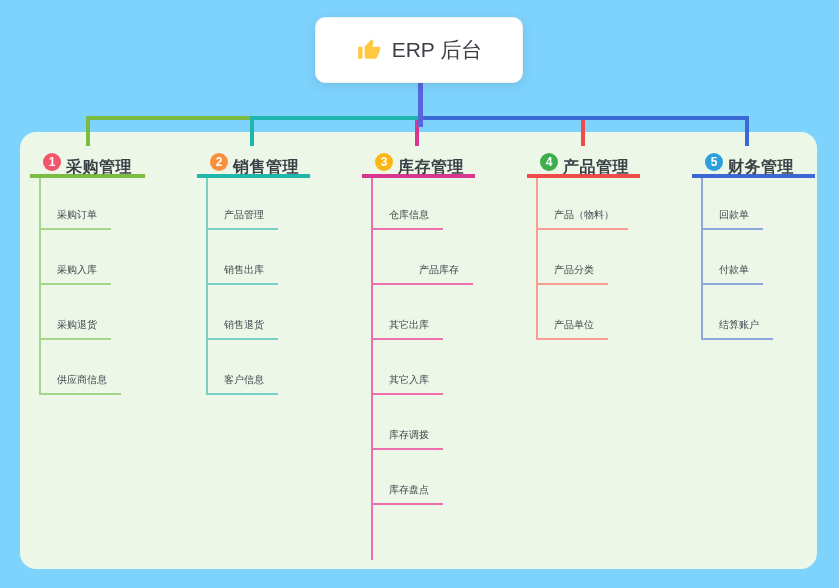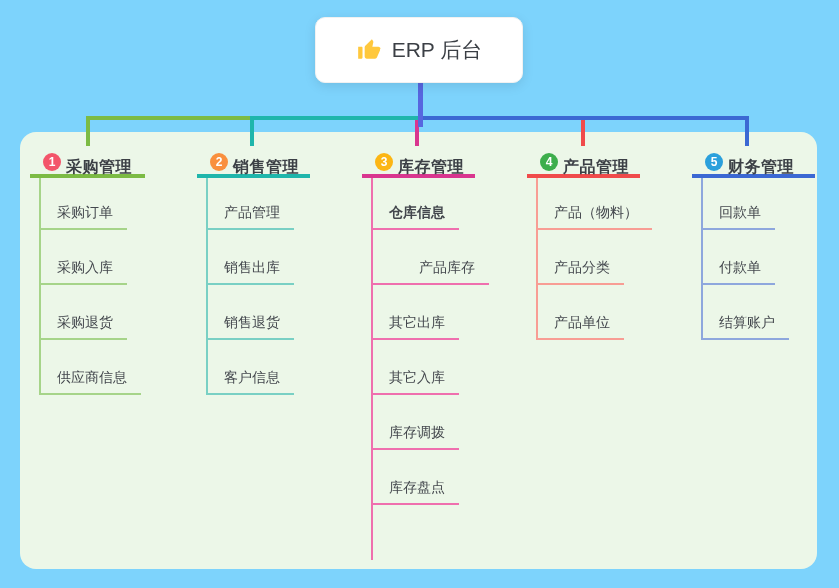--- a/index.html
+++ b/index.html
@@ -42,21 +42,21 @@
     display:flex; align-items:center; justify-content:center;
   }
   .b-title { font-size:16px; font-weight:600; color:#3c4046; letter-spacing:0.5px; white-space:nowrap;margin-top:11px; }
   .b-body { position:relative; }
   .tree-line { position:absolute; left:9px; top:0; width:2px; }
   .b-item {
     position:absolute; left:9px; height:36px; box-sizing:border-box;
     border-bottom:2px solid; width:max-content;
     display:flex; align-items:flex-end; padding:0 14px 6px 18px;
   }
-  .b-item span { font-size:14px; color:#43474d; white-space:nowrap; }
+  .b-item span { font-size:10px; color:#43474d; white-space:nowrap; }
   .i0{top:16px}.i1{top:71px}.i2{top:126px}.i3{top:181px}.i4{top:236px}.i5{top:291px}.i6{top:346px}
 </style>
 </head>
 <body>
 
 <div id="stage">
 
   <div id="canvas" style="background-color: rgb(236, 247, 232);"></div>
 
   <div class="line h4" style="left: 86px; top: 116px; width: 168px; background-color: rgb(124, 187, 68);"></div>
@@ -122,21 +122,21 @@
     </div>
   </div>
 
   <div class="branch" style="left:362px;width:113px;">
     <div class="b-head" style="border-bottom-color: rgb(217, 54, 143);">
       <span class="badge" style="background-color: rgb(252, 182, 20);">3</span>
       <span class="b-title">库存管理</span>
     </div>
     <div class="b-body" style="height:384px;">
       <div class="tree-line" style="height: 382px; background-color: rgb(239, 111, 174);"></div>
-      <div class="b-item i0" style="border-bottom-color: rgb(239, 111, 174); font-weight: bold;">
+      <div class="b-item i0" style="border-bottom-color: rgb(239, 111, 174);">
           <span>仓库信息</span>
         </div>
       <div class="b-item i1" style="border-bottom-color: rgb(239, 111, 174); padding-left: 48px;">
           <span>产品库存</span>
         </div>
       <div class="b-item i2" style="border-bottom-color: rgb(239, 111, 174);">
           <span>其它出库</span>
         </div>
       <div class="b-item i3" style="border-bottom-color: rgb(239, 111, 174);">
           <span>其它入库</span>

